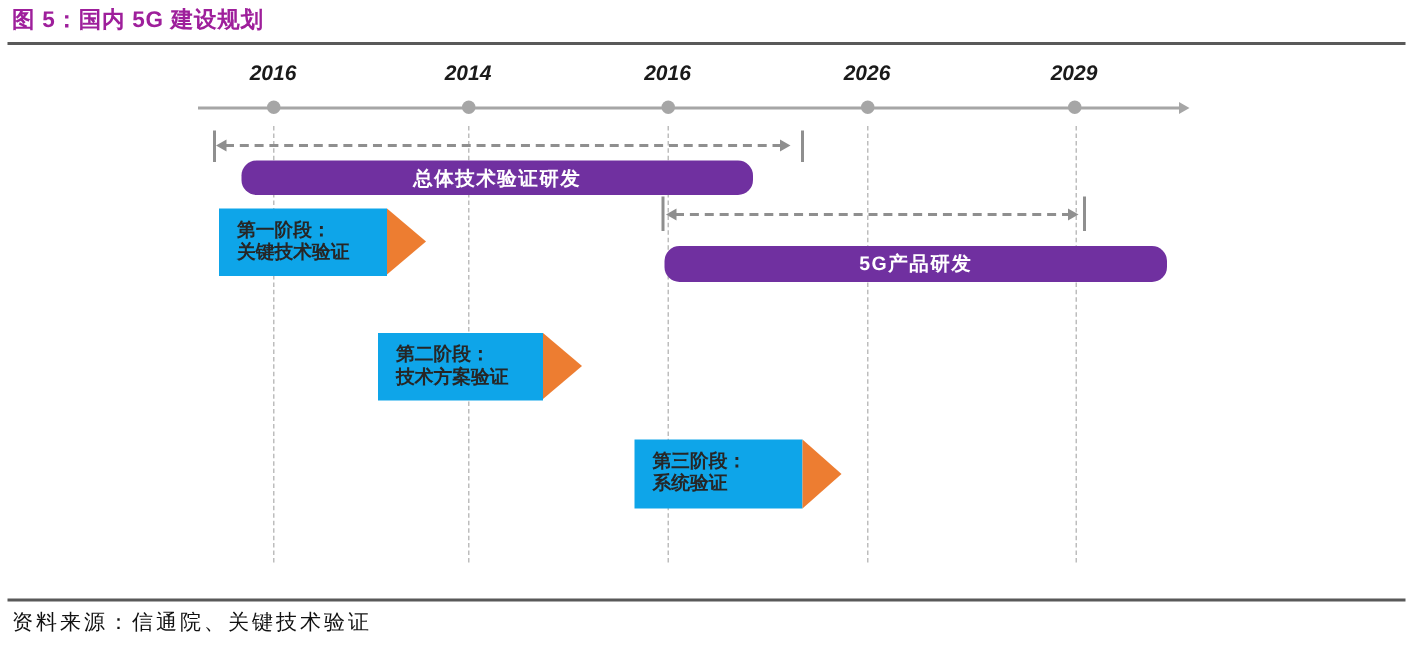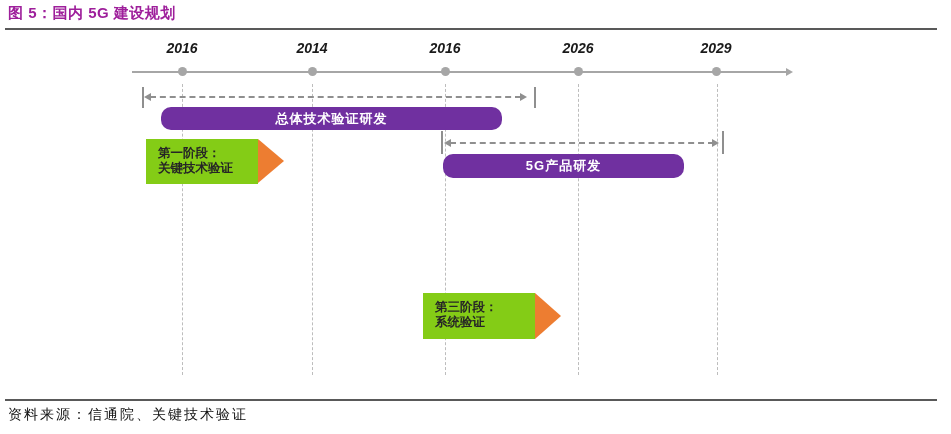--- a/index.html
+++ b/index.html
@@ -46,24 +46,24 @@
   .ah-right{border-top:4px solid transparent; border-bottom:4px solid transparent; border-left:7px solid #8F8F8F;}
   .a1l{left:144px; top:93px;} .a1r{left:520px; top:93px;}
   .a2l{left:444px; top:139px;} .a2r{left:712px; top:139px;}
 
   .pbar{
     position:absolute; background:#7030A0; border-radius:10px; z-index:2;
     display:flex; align-items:center; justify-content:center;
     color:#ffffff; font-size:13px; font-weight:bold; letter-spacing:1px;
   }
   .pbar1{left:161px; top:107px; width:341px; height:23px;}
-  .pbar2{left:443px; top:154px; width:241px; height:24px;}
+  .pbar2{left:443px; top:164px; width:335px; height:24px;}
 
   .phase{
-    position:absolute; background:#84cc16; z-index:2;
+    position:absolute; background:#0ea5e9; z-index:2;
     color:#262626; font-size:12.5px; font-weight:bold; line-height:15px;
     padding:7px 0 0 12px; box-sizing:border-box;
   }
   .phase::after{
     content:""; position:absolute; left:100%; top:0; width:0; height:0;
     border-top:22.5px solid transparent; border-bottom:22.5px solid transparent;
     border-left:26px solid #ED7D31;
   }
   .phase1{left:146px; top:139px; width:112px; height:45px;}
   .phase2{left:252px; top:222px; width:110px; height:45px;}
@@ -116,20 +116,24 @@
   <div class="ah ah-left a2l"></div>
   <div class="dashline dl2"></div>
   <div class="ah ah-right a2r"></div>
 
   <div class="pbar pbar2">5G产品研发</div>
 
   <div class="phase phase1">
     <span class="ln">第一阶段：</span>
     <span class="ln">关键技术验证</span>
   </div>
+  <div class="phase phase2">
+    <span class="ln">第二阶段：</span>
+    <span class="ln">技术方案验证</span>
+  </div>
   <div class="phase phase3">
     <span class="ln">第三阶段：</span>
     <span class="ln">系统验证</span>
   </div>
 
   <div class="rule rule-bottom"></div>
   <div class="source">资料来源：信通院、关键技术验证</div>
 
 </div>
 

